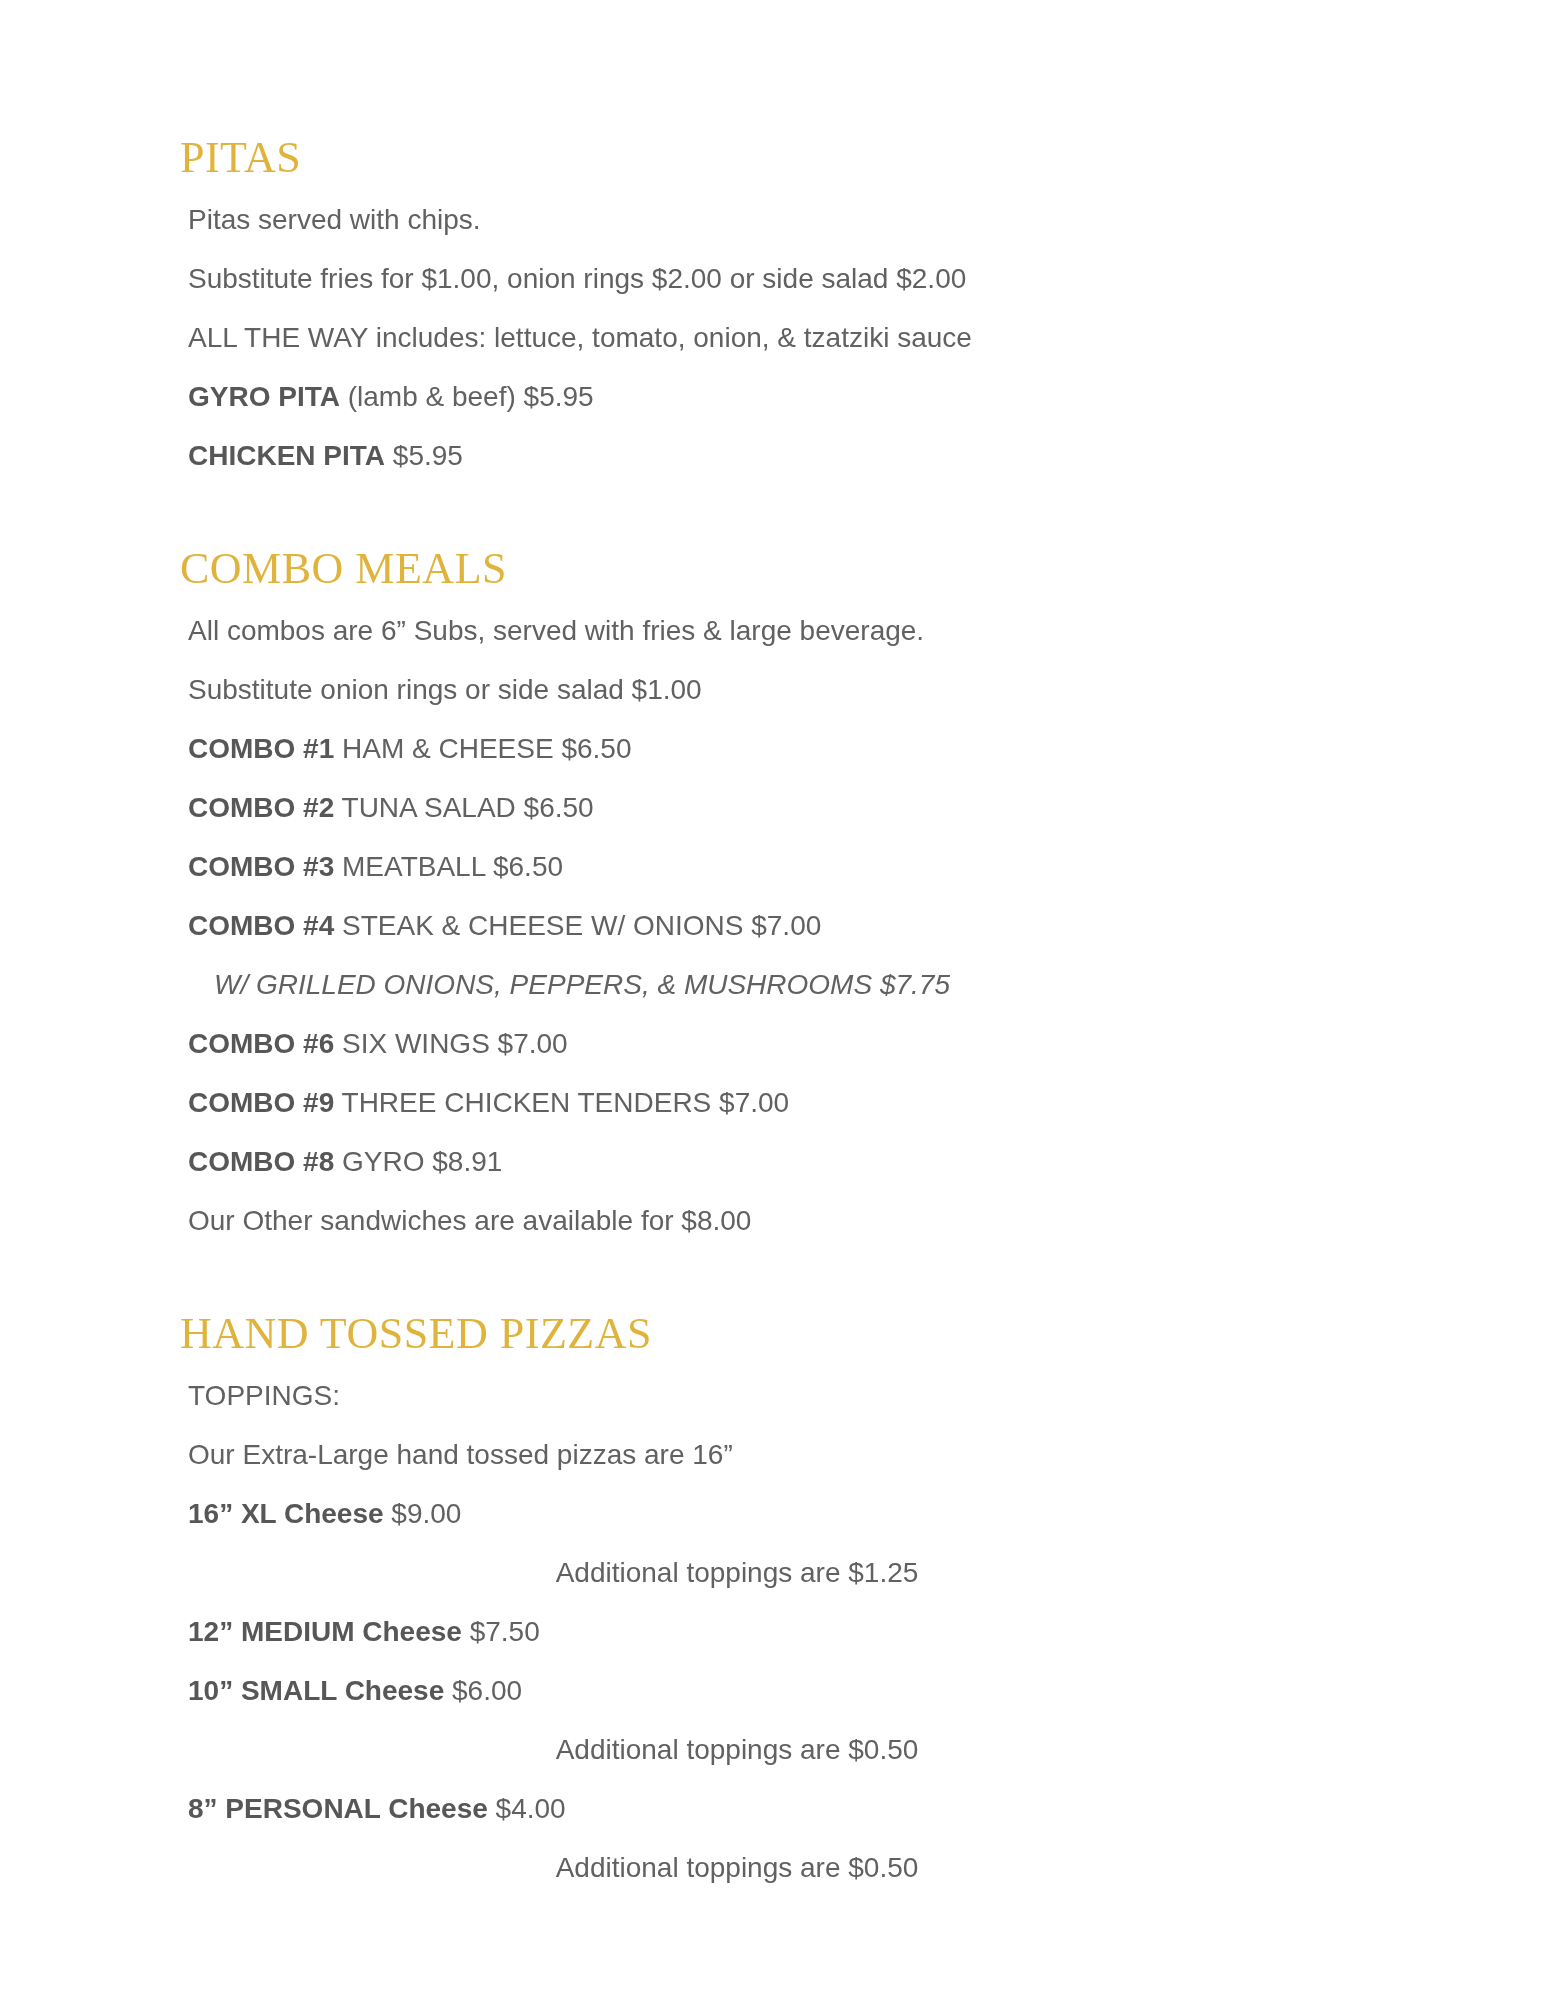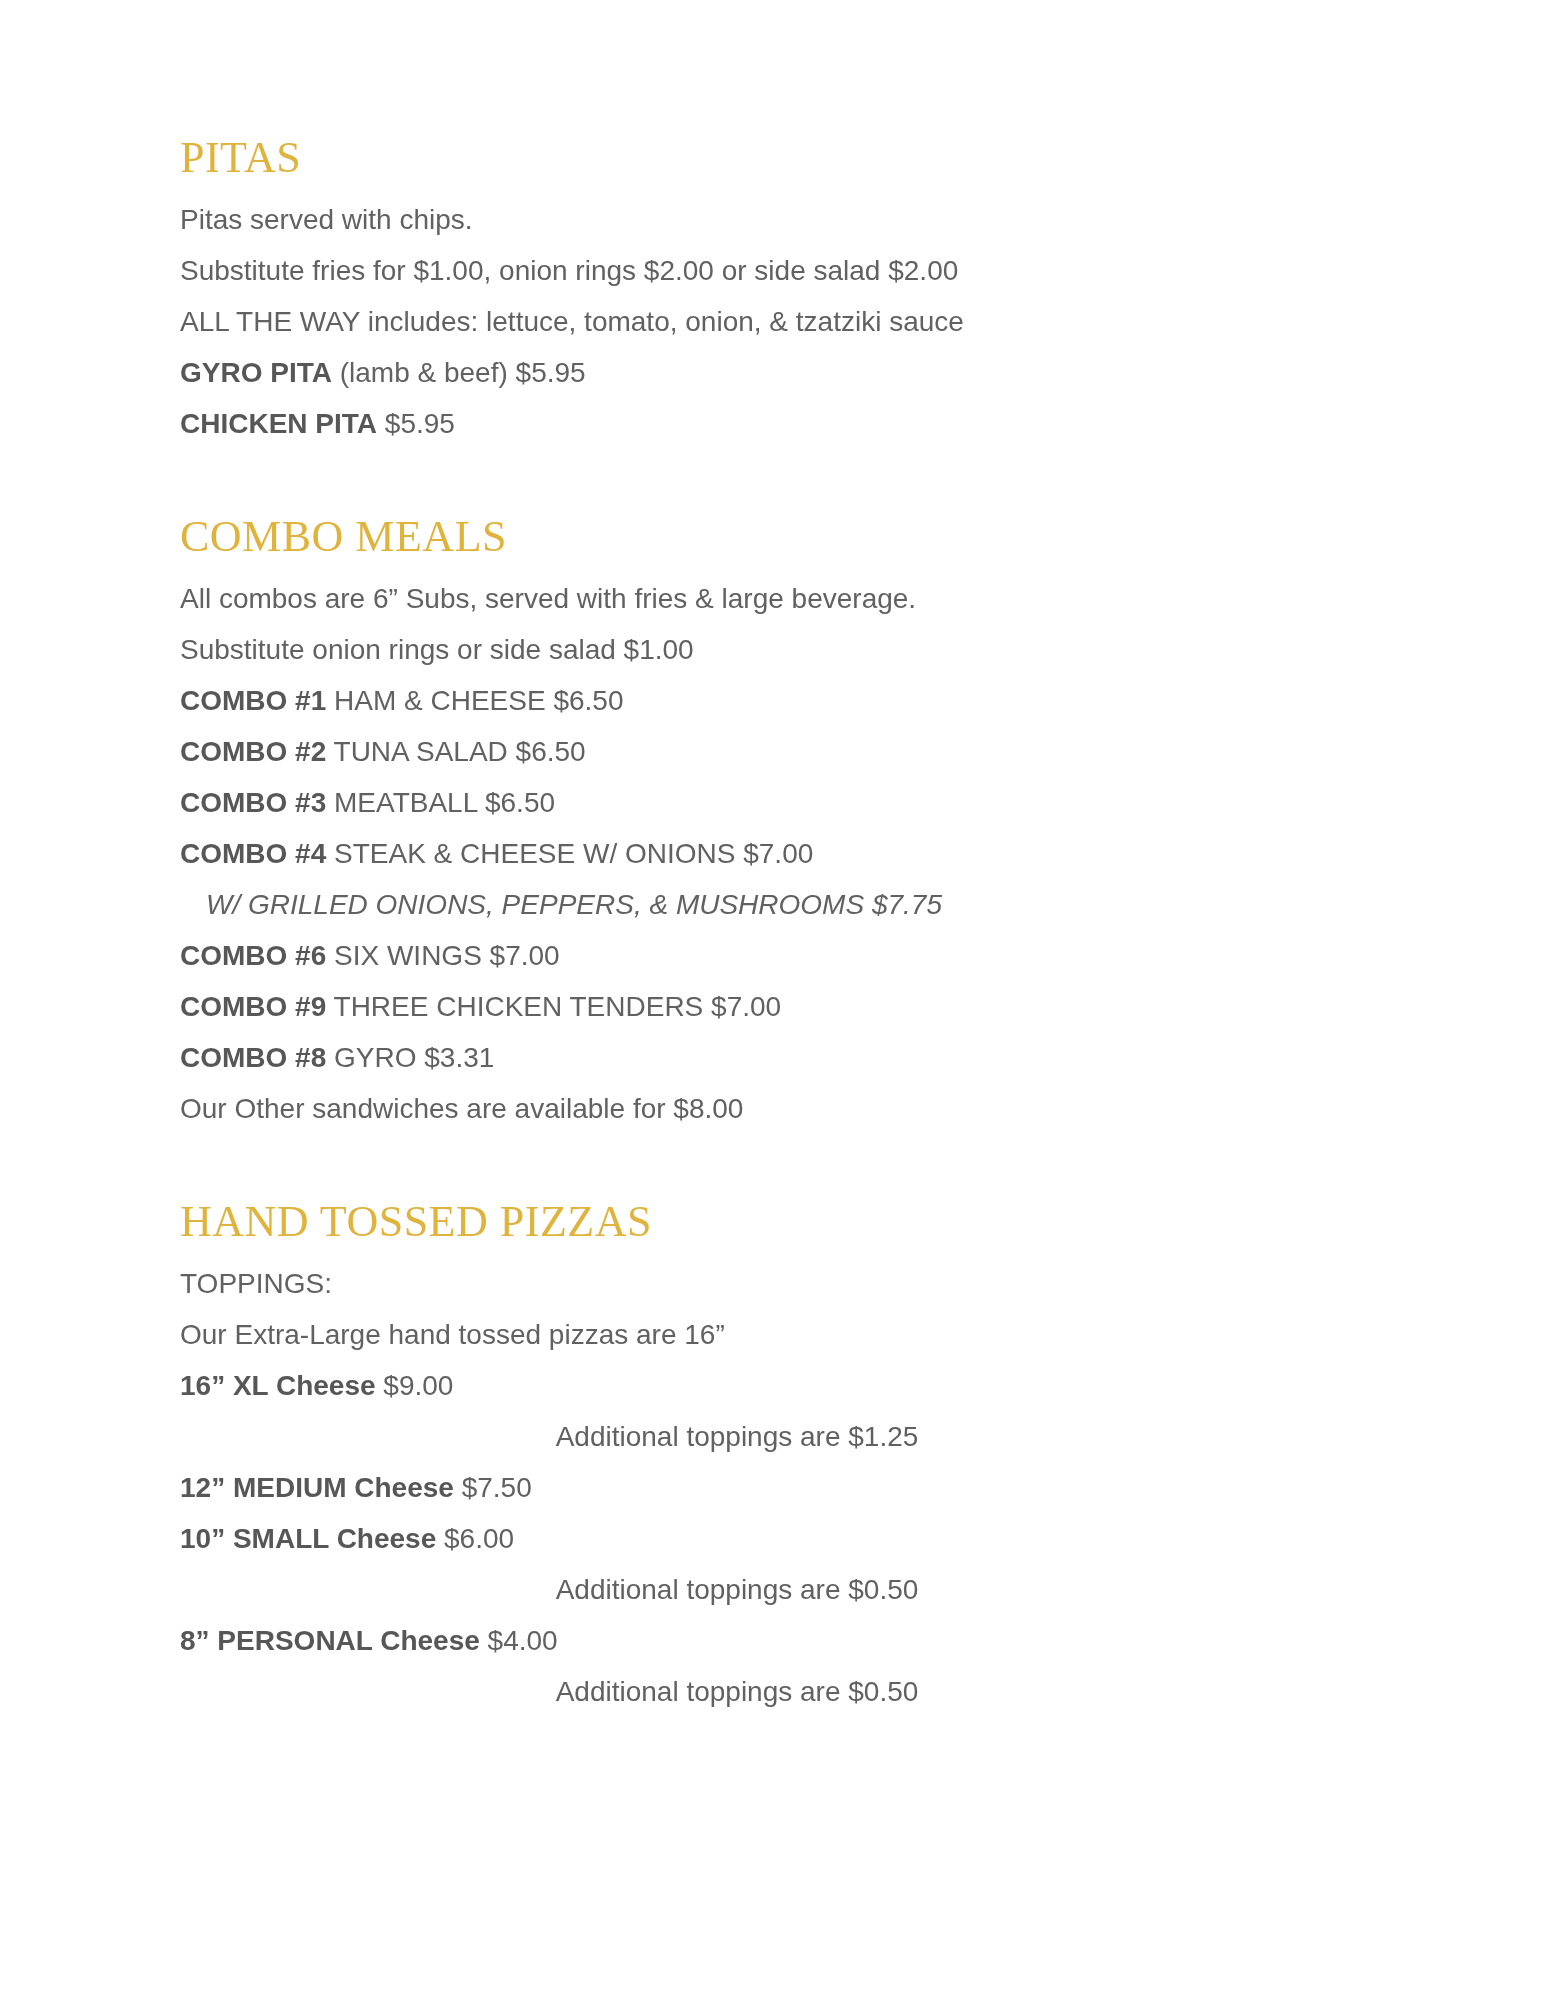--- a/index.html
+++ b/index.html
@@ -23,21 +23,21 @@
     font-size: 44px;
     line-height: 48px;
     margin: 64px 0 12px 0;
     color: var(--gold, #DFB33C);
     letter-spacing: 0.5px;
   }
   section:first-of-type h2.section-title {
     margin-top: 0;
   }
   p.line {
-    margin: 0;
+    margin: 8px;
     font-size: 28px;
     line-height: 51px;
     color: var(--body-gray, #616161);
     white-space: pre-wrap;
   }
   p.line strong {
     font-weight: 700;
     color: var(--bold-gray, #575757);
   }
   p.line.italic {
@@ -69,21 +69,21 @@
     <h2 class="section-title">COMBO MEALS</h2>
     <p class="line">All combos are 6” Subs, served with fries &amp; large beverage.</p>
     <p class="line">Substitute onion rings or side salad $1.00</p>
     <p class="line"><strong>COMBO #1</strong><span> HAM &amp; CHEESE $6.50</span></p>
     <p class="line"><strong>COMBO #2</strong><span> TUNA SALAD $6.50</span></p>
     <p class="line"><strong>COMBO #3</strong><span> MEATBALL $6.50</span></p>
     <p class="line"><strong>COMBO #4</strong><span> STEAK &amp; CHEESE W/ ONIONS $7.00</span></p>
     <p class="line italic sub-indent">W/ GRILLED ONIONS, PEPPERS, &amp; MUSHROOMS $7.75</p>
     <p class="line"><strong>COMBO #6</strong><span> SIX WINGS $7.00</span></p>
     <p class="line"><strong>COMBO #9</strong><span> THREE CHICKEN TENDERS $7.00</span></p>
-    <p class="line"><strong>COMBO #8</strong><span> GYRO $3.31</span></p>
+    <p class="line"><strong>COMBO #8</strong><span> GYRO $8.91</span></p>
     <p class="line">Our Other sandwiches are available for $8.00</p>
   </section>
 
   <section>
     <h2 class="section-title">HAND TOSSED PIZZAS</h2>
     <p class="line">TOPPINGS:</p>
     <p class="line">Our Extra-Large hand tossed pizzas are 16”</p>
     <p class="line"><strong>16” XL Cheese</strong><span> $9.00</span></p>
     <p class="line tab-indent">Additional toppings are $1.25</p>
     <p class="line"><strong>12” MEDIUM Cheese</strong><span> $7.50</span></p>

